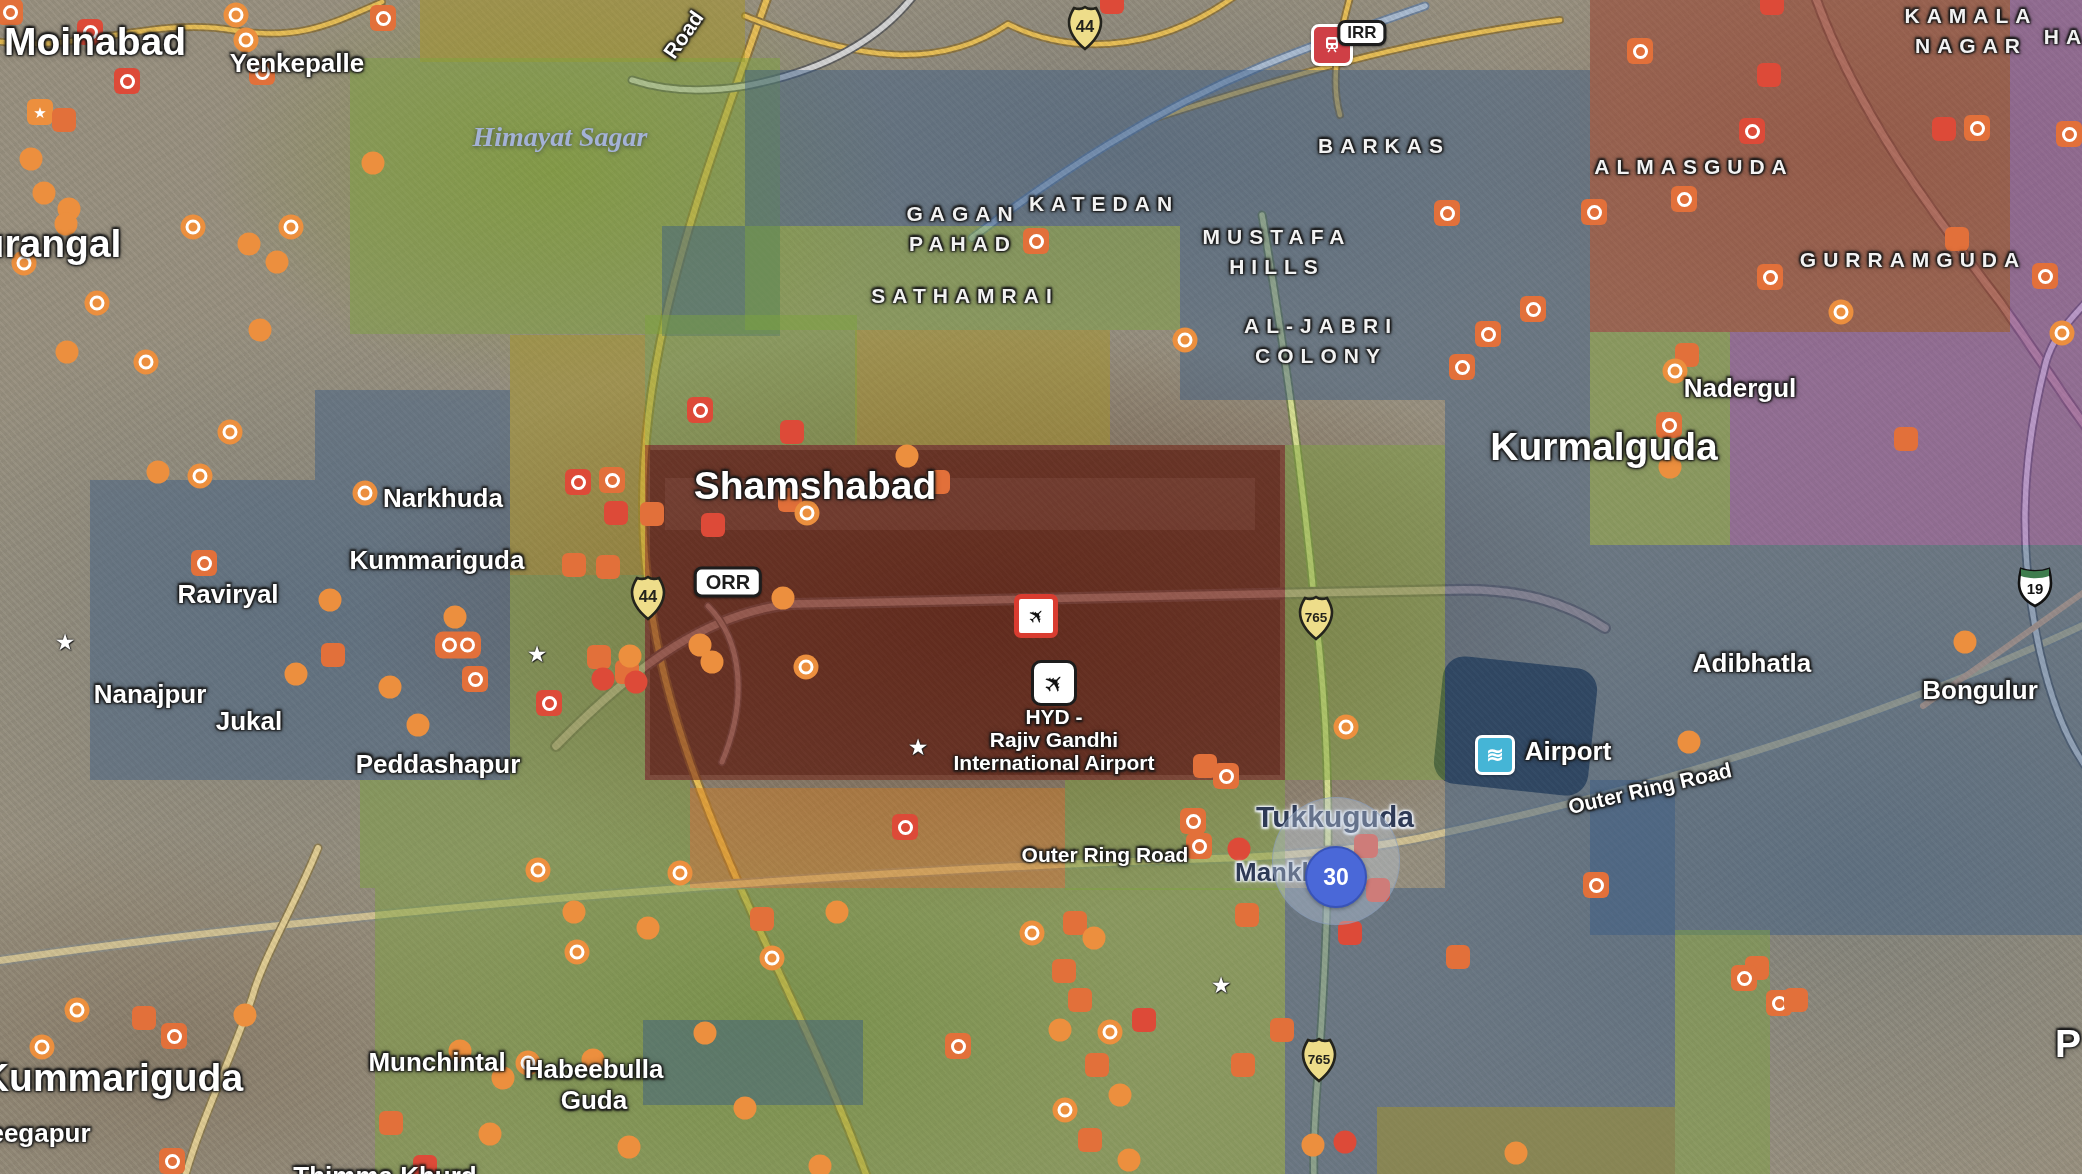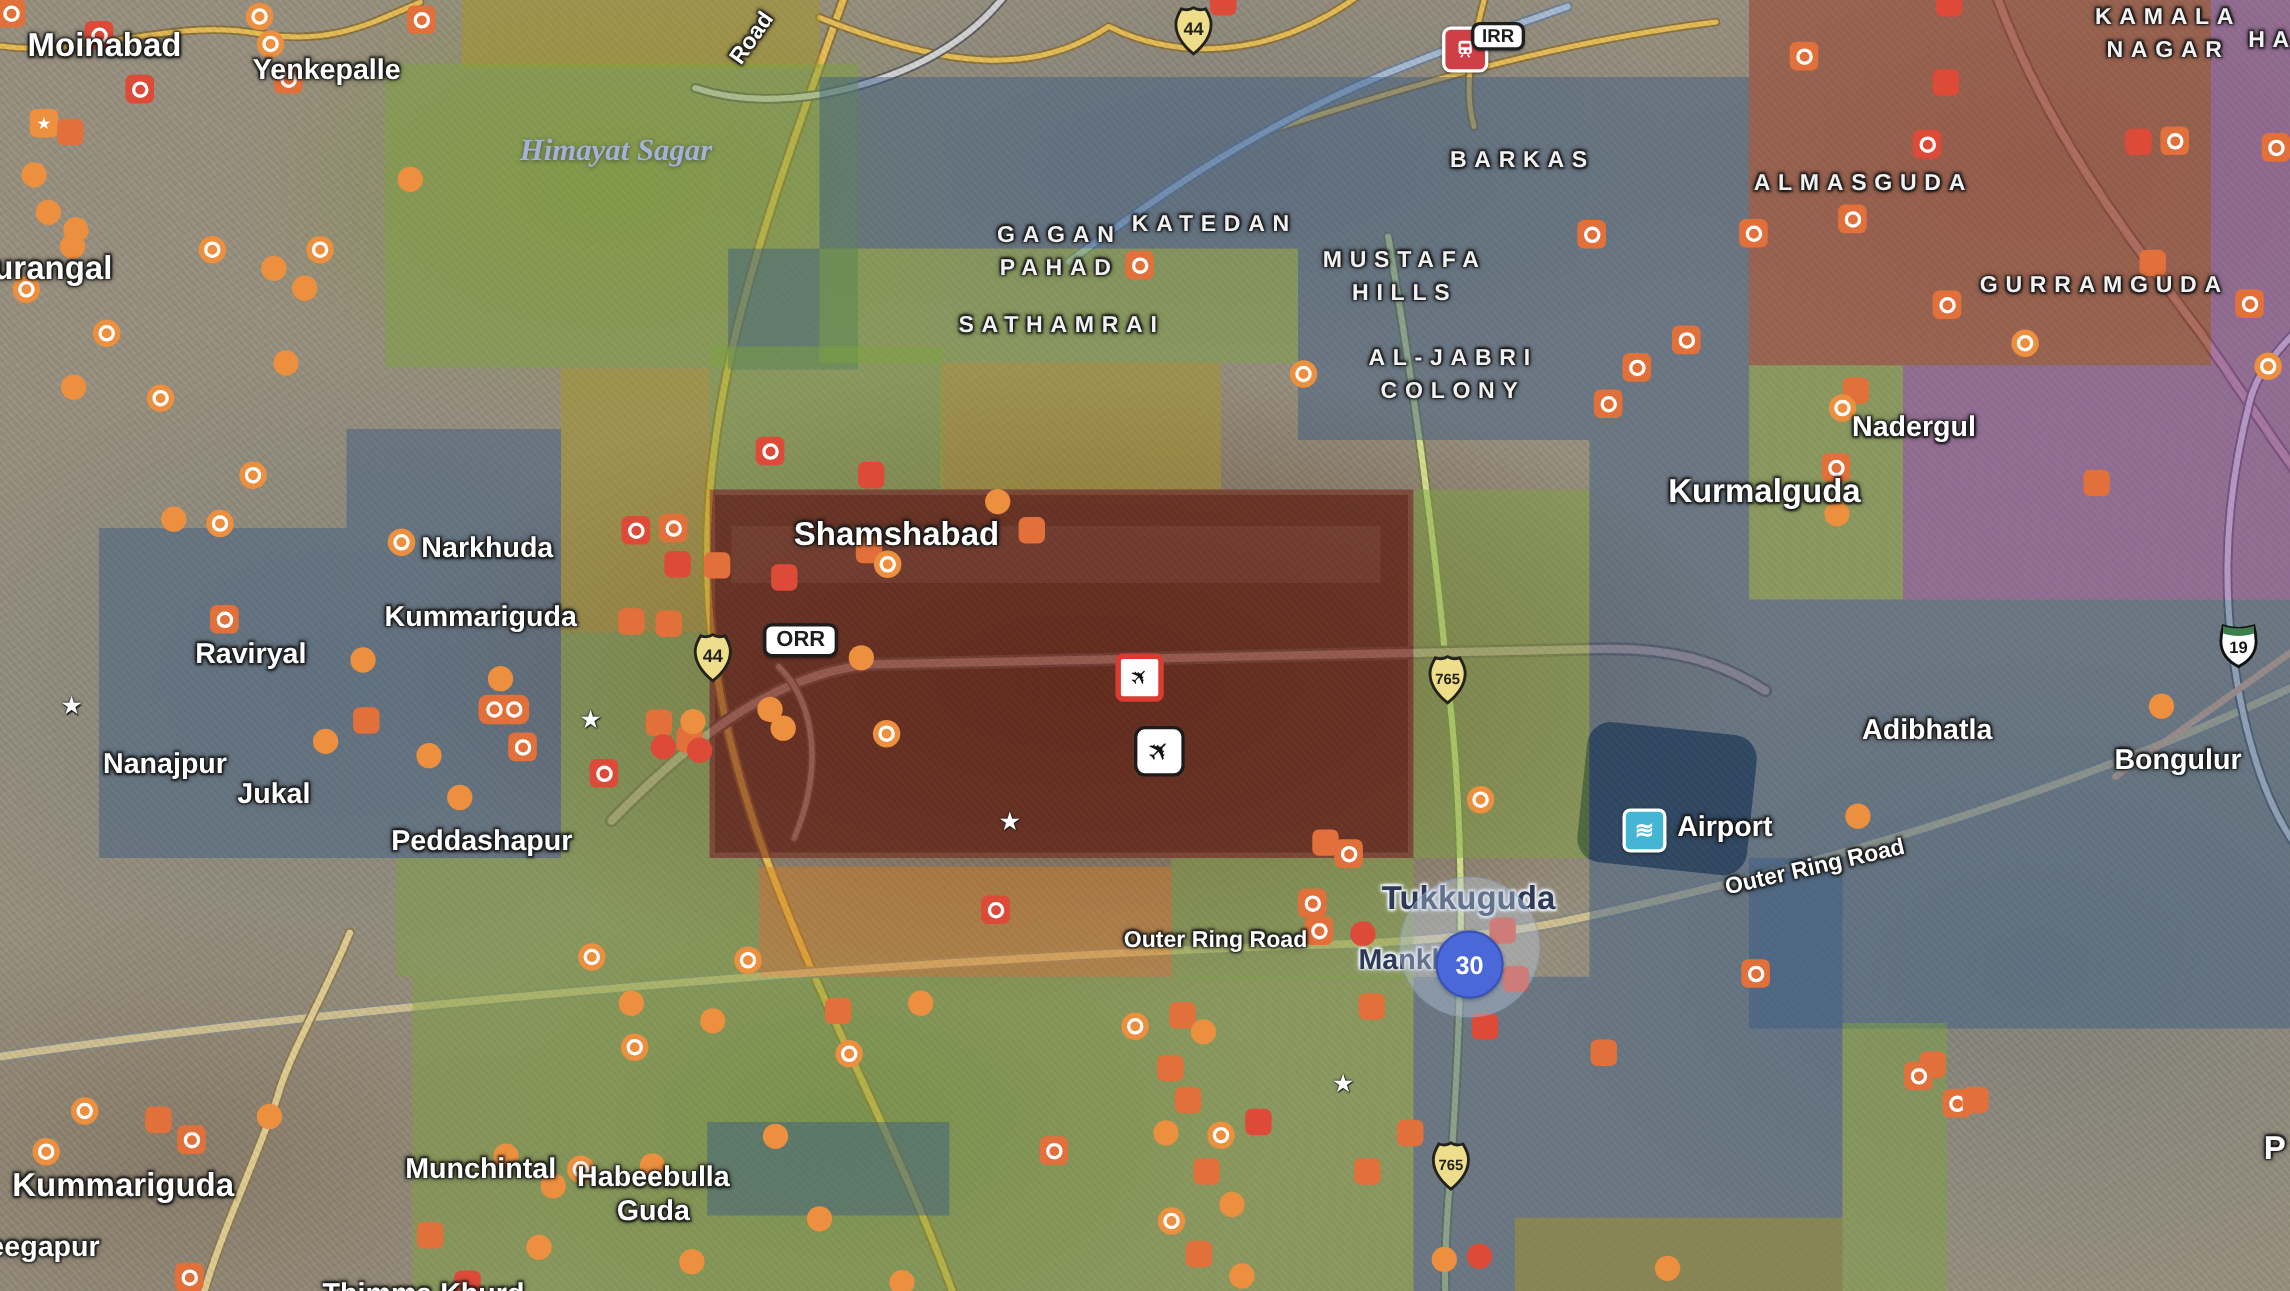--- a/index.html
+++ b/index.html
@@ -36,21 +36,21 @@
   .mk-rs{width:24px;height:24px;border-radius:6px;background:var(--mr);}
   .mk-sr{width:26px;height:26px;border-radius:6px;background:var(--md);}
   .mk-rsr{width:26px;height:26px;border-radius:6px;background:var(--mr);}
   .mk-oo{width:46px;height:27px;border-radius:8px;background:var(--md);}
   .mk-st{background:transparent;}
   .mk-sts{width:26px;height:26px;border-radius:6px;background:var(--mo);}
   .ring{width:9px;height:9px;border:3.2px solid #fff;border-radius:50%;display:block;}
   .star{font-size:23px;color:#fff;text-shadow:0 0 2px #222,0 0 2px #222,1px 1px 1px #222;line-height:1;}
   .mk-sts .star{font-size:15px;text-shadow:none;}
   .lb{position:absolute;transform:translate(-50%,-50%);text-align:center;white-space:pre;line-height:1.18;font-weight:700;}
-  .town-lg{font-size:30px;color:#fff;text-shadow:var(--hl);}
+  .town-lg{font-size:39px;color:#fff;text-shadow:var(--hl);}
   .town{font-size:26px;color:#fff;text-shadow:var(--hl);}
   .town-dark{font-size:30px;color:#2e3a55;text-shadow:var(--hw);}
   .town-dark-sm{font-size:26px;color:#2e3a55;text-shadow:var(--hw);}
   .water{font-size:28px;font-style:italic;font-weight:600;color:#a4b2d6;font-family:"Liberation Serif",serif;text-shadow:0 1px 4px rgba(35,40,55,.65);}
   .district{font-size:21px;letter-spacing:7px;color:#f2f2f2;text-shadow:var(--hl);line-height:1.45;}
   .roadlbl{font-size:21px;color:#fff;text-shadow:var(--hl);}
   .aptlbl{font-size:21px;color:#fff;text-shadow:var(--hl);line-height:1.1;}
   .shield{position:absolute;transform:translate(-50%,-50%);}
   .shield svg{display:block;}
   .rbox{position:absolute;transform:translate(-50%,-50%);background:#fff;border:3px solid #1d1d1d;border-radius:8px;padding:1px 9px;font-size:20px;font-weight:700;color:#1d1d1d;box-shadow:0 1px 2px rgba(0,0,0,.35);}
@@ -524,14 +524,17 @@
     </div>
     <div class="rbox sm" style="left: 1362px; top: 33px;">IRR</div>
     <div class="cluster-halo" style="left: 1336px; top: 861px;"></div>
     <div class="cluster" style="left: 1336px; top: 861px; margin-top: 16px;">30</div>
     <div class="poi aptred" style="left: 1036px; top: 616px;">
       <span>✈</span>
     </div>
     <div class="poi apt" style="left: 1054px; top: 683px;">
       <span>✈</span>
     </div>
+    <div class="lb aptlbl" style="left: 1054px; top: 740px;">HYD -
+Rajiv Gandhi
+International Airport</div>
     <div class="poi lakepoi" style="left: 1495px; top: 755px;">≋</div>
   </div>
 
 </body></html>

